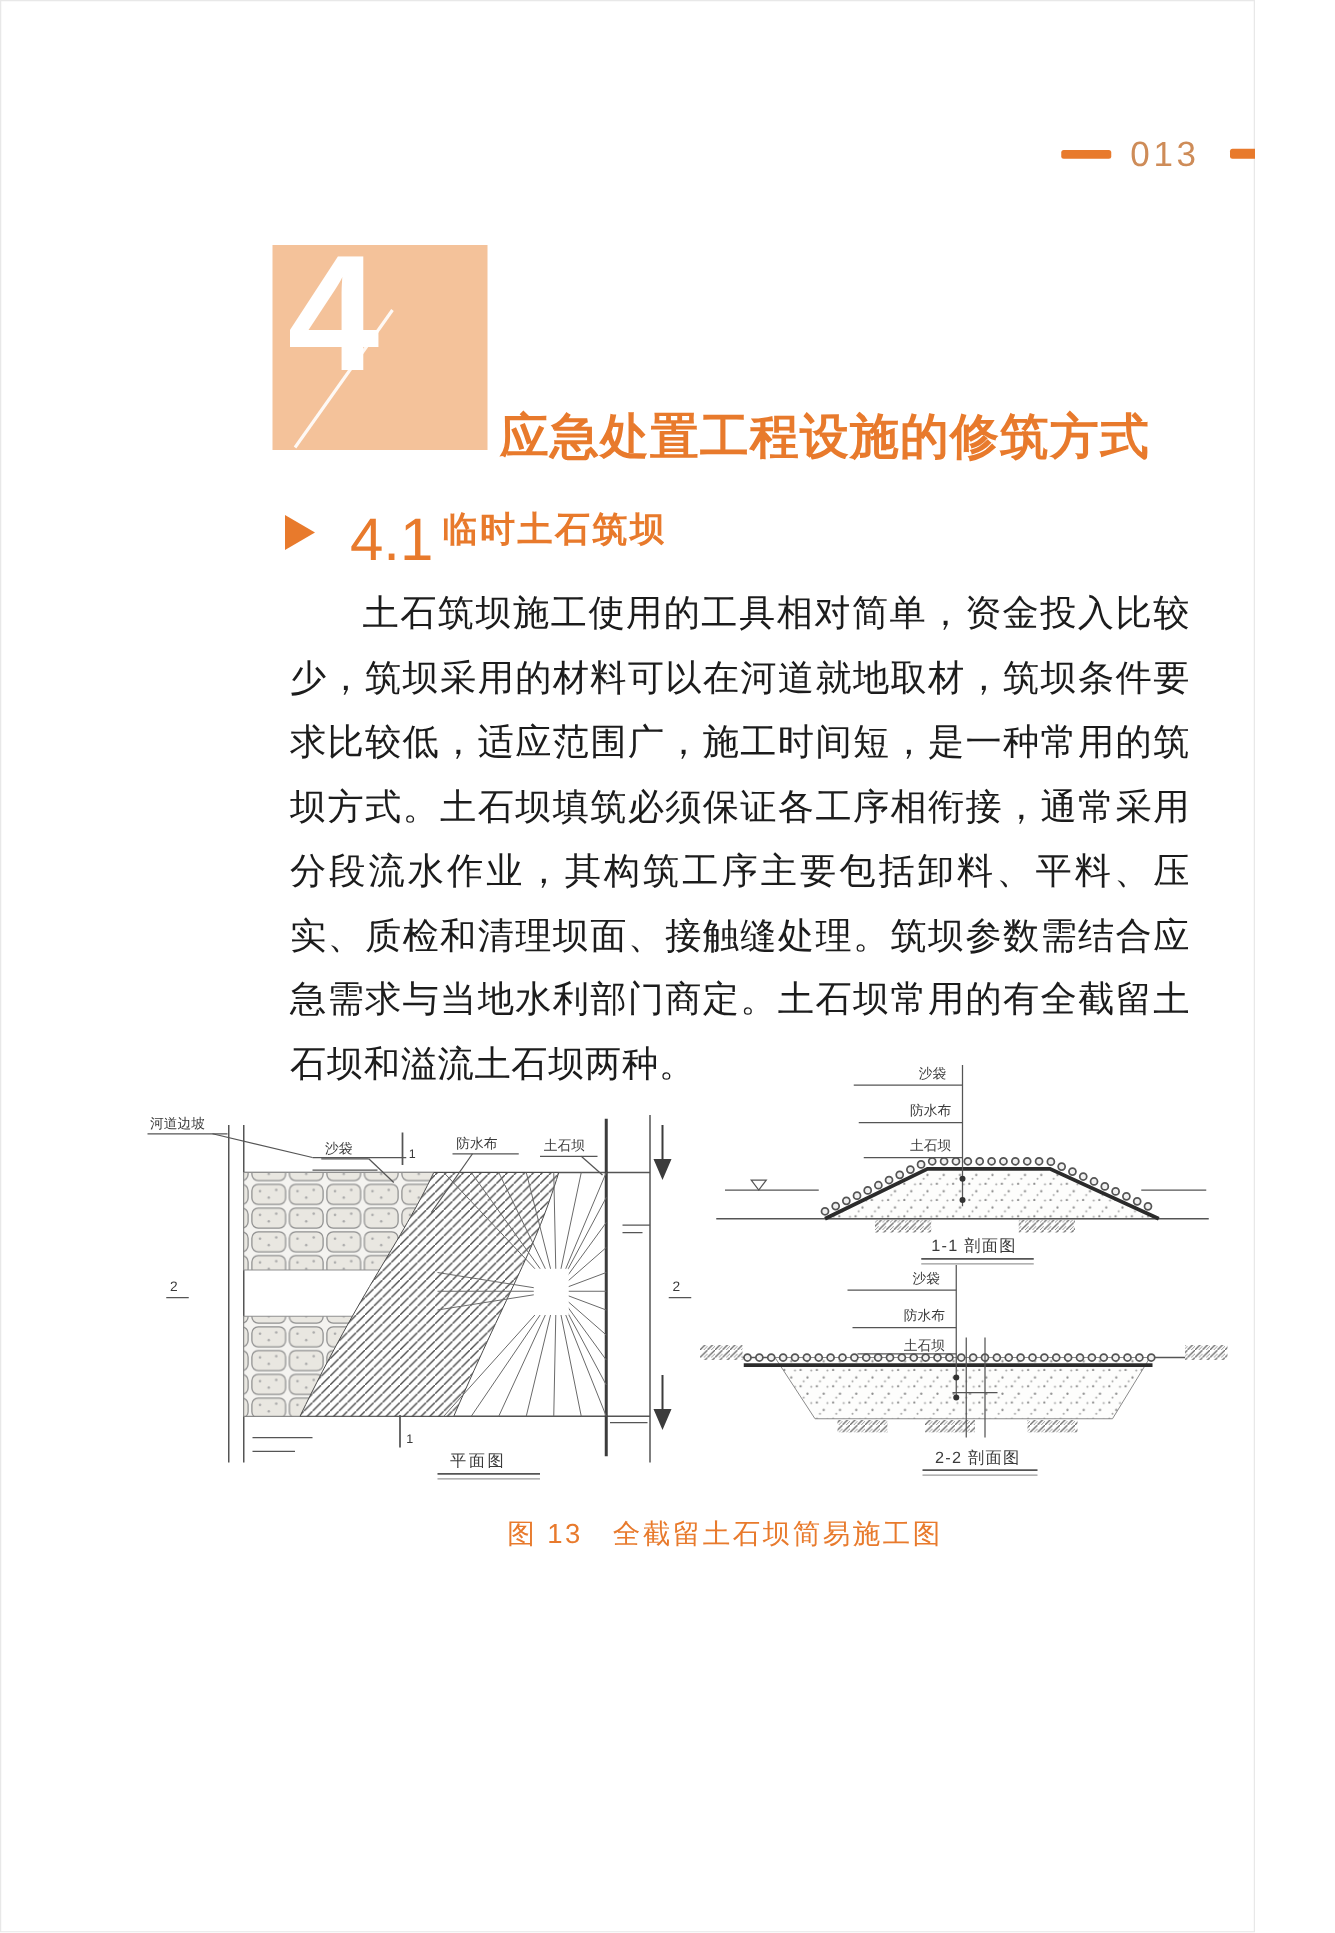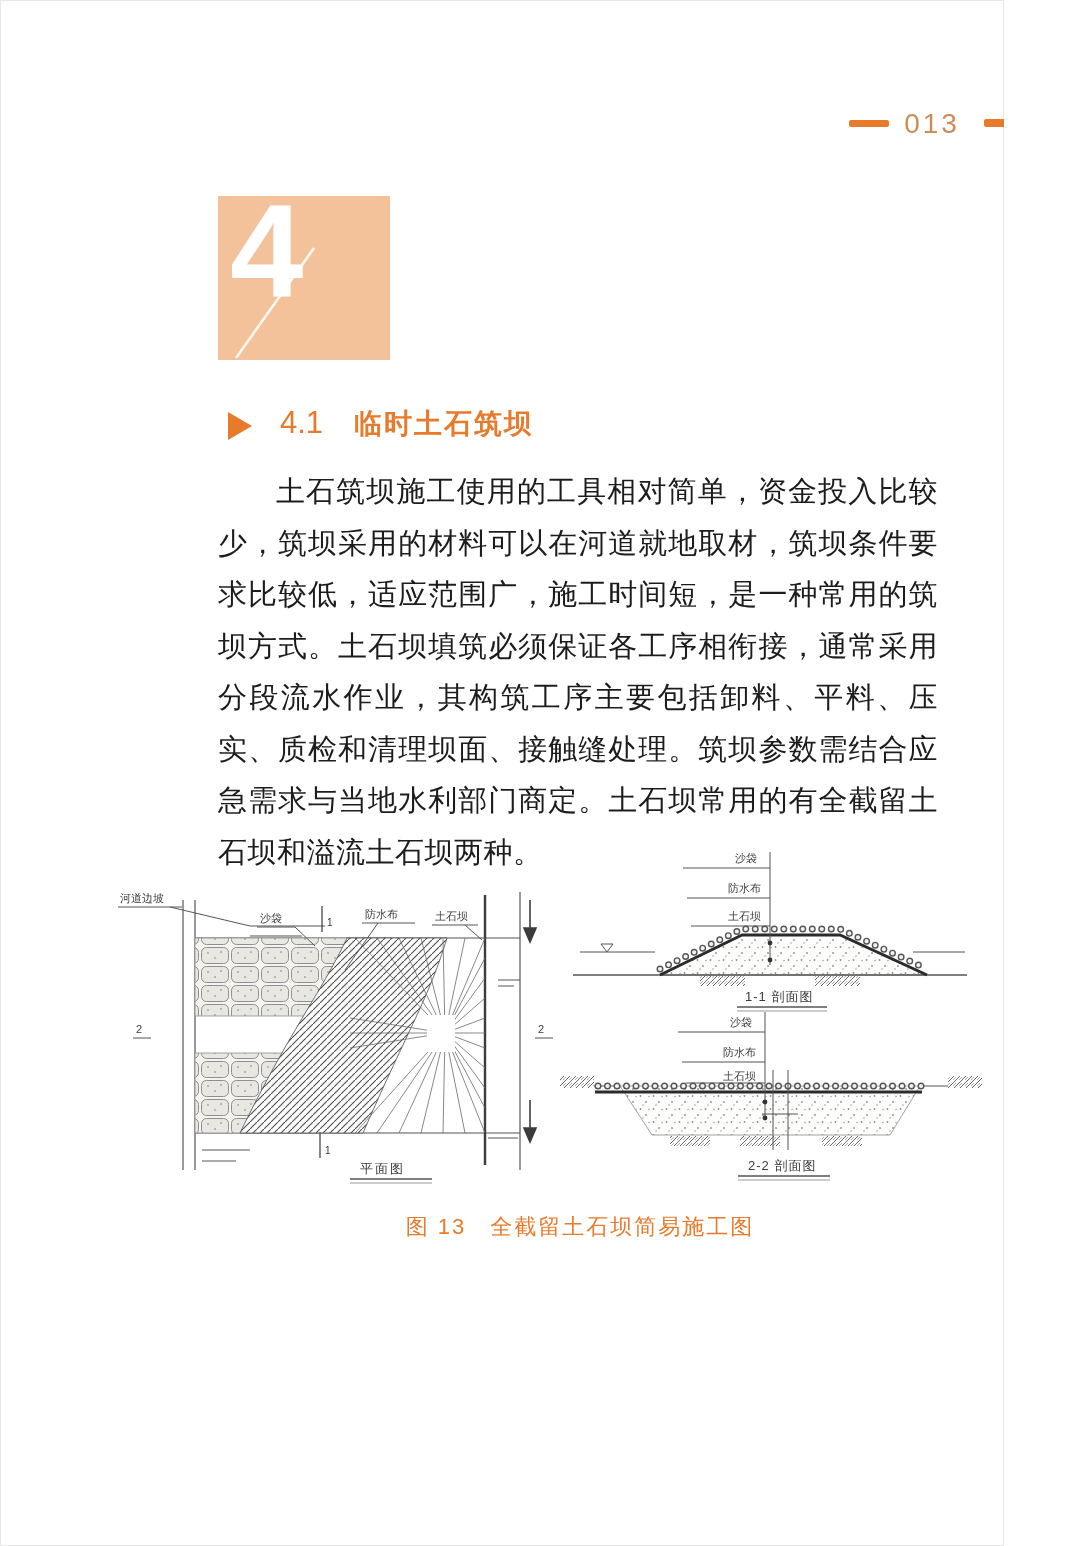--- a/index.html
+++ b/index.html
@@ -38,29 +38,29 @@
   }
   
   .section-heading{position:absolute;left:228px;top:405px;height:44px;}
   .section-tri{
     position:absolute;left:0;top:7px;width:0;height:0;
     border-left:24px solid var(--accent);
     border-top:14px solid transparent;border-bottom:14px solid transparent;
   }
   .section-number{
     position:absolute;left:52px;top:0;color:var(--accent);
-    font-size:31px;font-weight:400;white-space:nowrap;
+    font-size:48px;font-weight:400;white-space:nowrap;
   }
   .section-title{
     position:absolute;left:126px;top:0;color:var(--accent);
     font-size:28px;font-weight:bold;letter-spacing:2px;white-space:nowrap;
   }
   
   .body-paragraph{
-    position:absolute;left:218px;top:466px;width:720px;
+    position:absolute;left:232px;top:466px;width:720px;
     font-family:"Liberation Serif","DejaVu Serif",serif;
     font-size:29px;line-height:51.5px;color:#1c1c1c;
     text-align:justify;text-indent:2em;letter-spacing:0.5px;
   }
   
   .figure{position:absolute;left:0;top:830px;width:1068px;height:380px;}
   .figure svg{position:absolute;}
   svg text{font-family:"Liberation Sans",sans-serif;fill:#3a3a3a;}
   .figure-caption{
     position:absolute;left:96px;top:1212px;width:968px;text-align:center;
@@ -76,20 +76,21 @@
   <div class="hdr-dash short"></div>
   <div class="page-number">013</div>
   <div class="hdr-dash long"></div>
 
   <div class="chapter-block">
     <div class="chapter-number">4</div>
     <svg class="chapter-slash" viewBox="0 0 172 164">
       <line x1="18" y1="162" x2="96" y2="52" stroke="#ffffff" stroke-width="2.5" opacity="0.9"></line>
     </svg>
   </div>
+  <div class="chapter-title">应急处置工程设施的修筑方式</div>
 
   <div class="section-heading">
     <div class="section-tri"></div>
     <div class="section-number">4.1</div>
     <div class="section-title">临时土石筑坝</div>
   </div>
 
   <div class="body-paragraph">土石筑坝施工使用的工具相对简单，资金投入比较少，筑坝采用的材料可以在河道就地取材，筑坝条件要求比较低，适应范围广，施工时间短，是一种常用的筑坝方式。土石坝填筑必须保证各工序相衔接，通常采用分段流水作业，其构筑工序主要包括卸料、平料、压实、质检和清理坝面、接触缝处理。筑坝参数需结合应急需求与当地水利部门商定。土石坝常用的有全截留土石坝和溢流土石坝两种。</div>
 
   <div class="figure">

